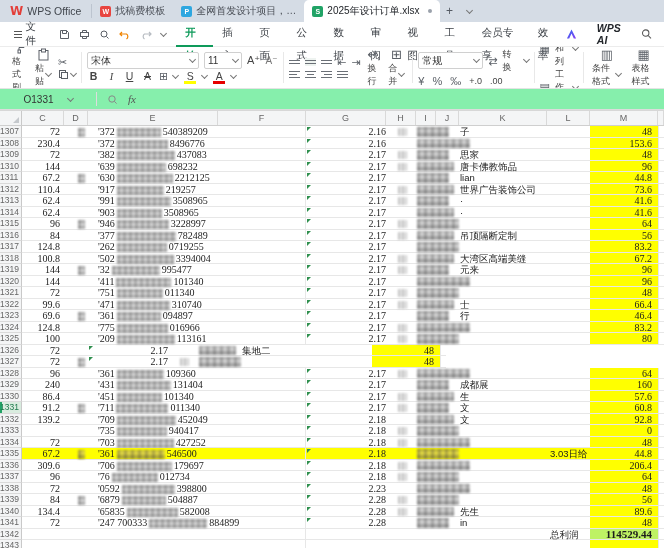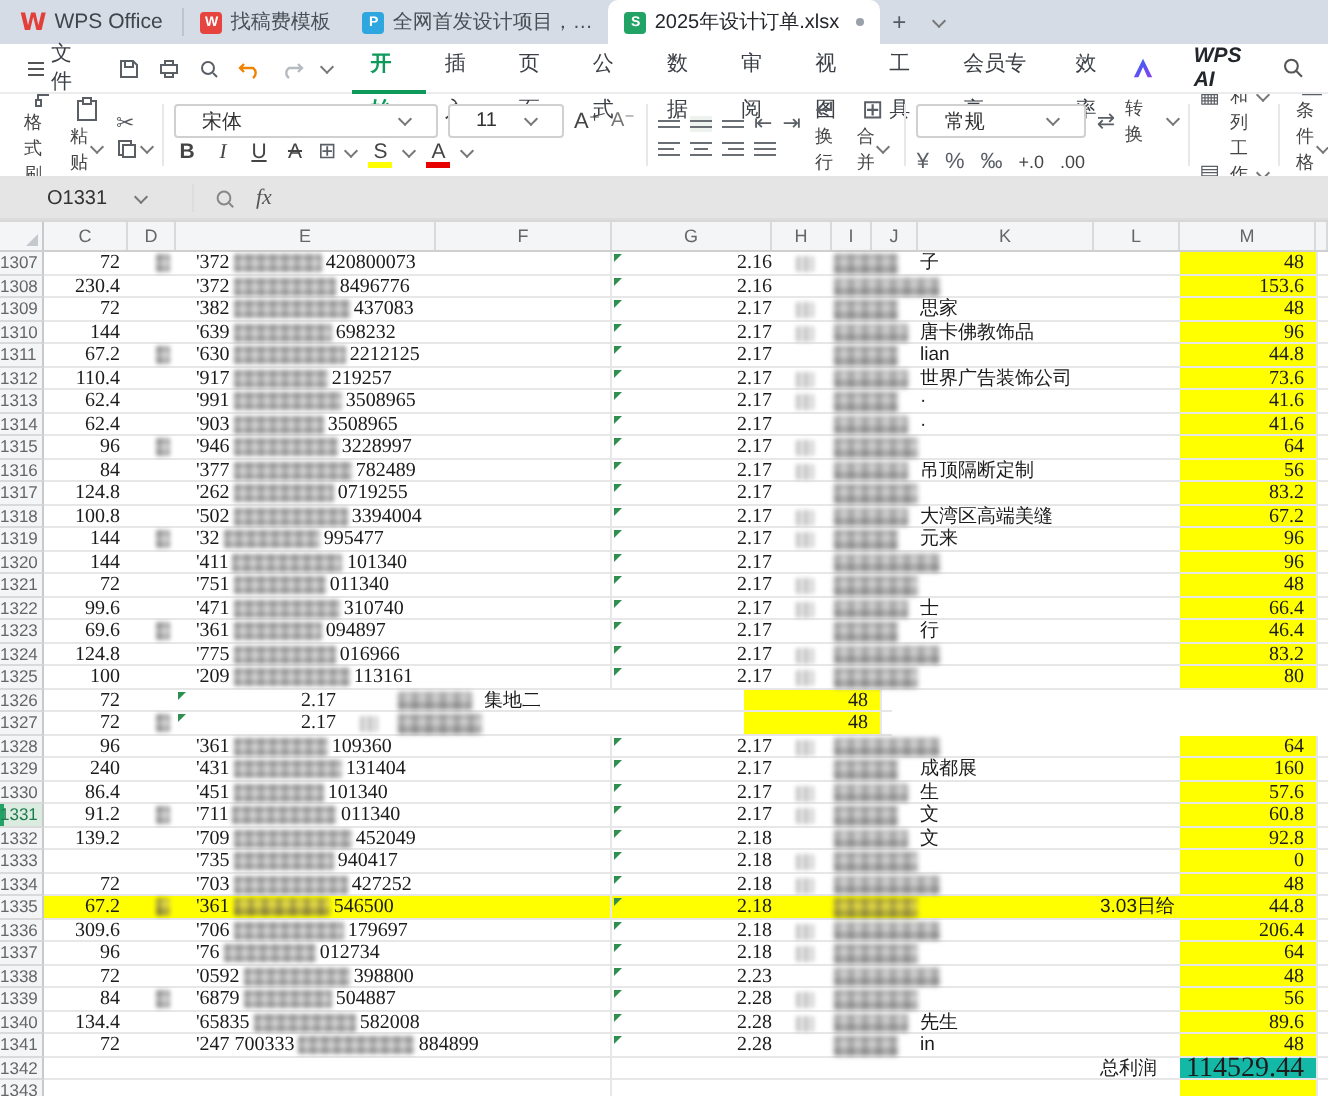--- a/index.html
+++ b/index.html
@@ -35,37 +35,37 @@
            padding:2px 0 2px 4px;box-sizing:border-box;overflow:hidden;}
   .tgroup{display:flex;align-items:center;padding:0 5px;gap:4px;}
   .gsep{width:1px;background:#e8e8e8;margin:3px 0;flex:0 0 auto;}
   .bigbtn{display:flex;flex-direction:column;align-items:center;justify-content:center;gap:1px;
           font-size:9px;color:#454545;padding:0 3px;}
   .bigbtn .ic{font-size:13px;line-height:13px;color:#5a5f66;}
   .stack2{display:flex;flex-direction:column;justify-content:space-between;padding:2px 0;}
   .minirow{display:flex;align-items:center;gap:5px;}
   .mini{font-size:11px;color:#5a5f66;line-height:14px;}
   .selbox{border:1px solid #d0d0d0;border-radius:2px;height:15px;display:flex;align-items:center;
-          padding:0 13px;gap:3px;font-size:10px;color:#333;background:#fff;}
+          padding:0 3px;gap:3px;font-size:10px;color:#333;background:#fff;}
   .chev{width:4px;height:4px;border-right:1px solid #777;border-bottom:1px solid #777;
         transform:rotate(45deg);display:inline-block;margin-top:-2px;flex:0 0 auto;}
   .fmt{font-size:10.5px;color:#444;width:13px;text-align:center;}
   .fmt.b{font-weight:bold;}
   .fmt.i{font-style:italic;font-family:"Liberation Serif",serif;}
   .fmt.u{text-decoration:underline;}
   .fmt.s{text-decoration:line-through;}
   .swatchbtn{position:relative;width:14px;text-align:center;font-size:10.5px;color:#444;line-height:11px;}
   .swatchbtn .bar{position:absolute;left:1px;right:1px;bottom:-2px;height:3px;}
   .alico{display:inline-block;width:11px;}
   .alico i{display:block;height:1px;background:#6a6f76;margin:2px 0;}
   .alico.l i:nth-child(2){width:70%;} .alico.c i:nth-child(2){width:70%;margin:2px auto;}
   .alico.r i:nth-child(2){width:70%;margin-left:30%;}
   .tinylbl{font-size:9px;color:#454545;}
   
-  .fbar{height:20px;display:flex;align-items:center;border-bottom:1px solid #dcdcdc;background:#e5e5e5;}
+  .fbar{height:20px;display:flex;align-items:center;border-bottom:1px solid #dcdcdc;background:#86efac;}
   .namebox{width:96px;display:flex;align-items:center;justify-content:center;gap:14px;font-size:10px;color:#333;height:100%;}
   .fsep{width:1px;height:14px;background:#ddd;}
   .fxwrap{display:flex;align-items:center;gap:10px;padding-left:10px;color:#666;}
   .fx{font-family:"Liberation Serif",serif;font-style:italic;font-size:11px;color:#555;}
   
   .sheet{position:relative;width:664px;background:#fff;}
   .chead{display:flex;height:14px;background:#f4f5f6;border-bottom:1px solid #cfcfcf;border-top:1px solid #d7d7d7;}
   .chead .hcell{box-sizing:border-box;border-right:1px solid #d9d9d9;font-size:9px;color:#666;
                 display:flex;align-items:center;justify-content:center;}
   .corner{box-sizing:border-box;width:22px;border-right:1px solid #c9c9c9;position:relative;}
@@ -79,21 +79,21 @@
   .cd{width:24px;}
   .cef{width:218px;padding-left:10px;border-right:1px solid #e7e7e7;}
   .cg{width:80px;text-align:right;}
   .ch{width:30px;}
   .cij{width:43px;}
   .ck{width:88px;font-size:9.5px;font-family:"Liberation Sans",sans-serif;padding-left:1px;}
   .cl{width:43px;font-size:9.5px;font-family:"Liberation Sans",sans-serif;padding-left:3px;}
   .cm{width:68px;background:#ffff00;text-align:right;padding-right:6px;}
   .cn{width:6px;border-left:1px solid #e7e7e7;}
   .hl .cc,.hl .cd,.hl .cef,.hl .cg,.hl .ch,.hl .cij,.hl .ck,.hl .cl{background:#ffff00;}
-  .total .cm{background:#14b8a6;font-size:14px;}
+  .total .cm{background:#bef264;font-size:11px;font-weight:bold;}
   .gtri{position:absolute;left:1px;top:1px;width:0;height:0;border-top:4px solid #2f8f4e;border-right:4px solid transparent;}
   .blur{display:inline-block;vertical-align:middle;height:9px;border-radius:1px;margin:0 2px;
         background:repeating-linear-gradient(90deg,#bdbdbd 0 3px,#e3e3e3 3px 6px),repeating-linear-gradient(0deg,#c9c9c9 0 3px,#eee 3px 6px);
         background-blend-mode:multiply;filter:blur(1.1px);}
   .nblur{position:absolute;left:1px;top:1px;height:9.5px;border-radius:1px;z-index:1;
         background:repeating-linear-gradient(90deg,#b5b5b5 0 3px,#dedede 3px 7px),repeating-linear-gradient(0deg,#c2c2c2 0 4px,#ededed 4px 8px);
         background-blend-mode:multiply;filter:blur(1.2px);}
   .hl .nblur,.hl .blur{background:repeating-linear-gradient(90deg,#b9b479 0 3px,#e7e27a 3px 7px),repeating-linear-gradient(0deg,#c6c276 0 4px,#f4ef8a 4px 8px);}
   .hbit{position:absolute;left:12px;top:2px;width:9px;height:8px;border-radius:1px;
         background:repeating-linear-gradient(90deg,#c2c2c2 0 2px,#e8e8e8 2px 4px);filter:blur(1px);}
@@ -389,21 +389,21 @@
         <div class="hcell" style="width: 88px;">K</div>
         <div class="hcell" style="width: 43px;">L</div>
         <div class="hcell" style="width: 68px;">M</div>
         <div class="hcell" style="width: 6px;"></div>
       </div>
     <div id="gridrows">
         <div class="grow">
           <div class="cell rh">1307</div>
           <div class="cell cc">72</div>
           <div class="cell cd"><span class="blur" style="width: 7px; margin-left: 14px;"></span></div>
-          <div class="cell cef"><span>'372</span><span class="blur" style="width: 44px;"></span><span>420800073</span></div>
+          <div class="cell cef"><span>'372</span><span class="blur" style="width: 44px;"></span><span>540389209</span></div>
           <div class="cell cg"><span class="gtri"></span><span>2.16</span></div>
           <div class="cell ch">
             <span class="hbit"></span>
           </div>
           <div class="cell cij">
             <span class="nblur" style="width: 32px;"></span>
           </div>
           <div class="cell ck">子</div>
           <div class="cell cl"></div>
           <div class="cell cm">48</div>

